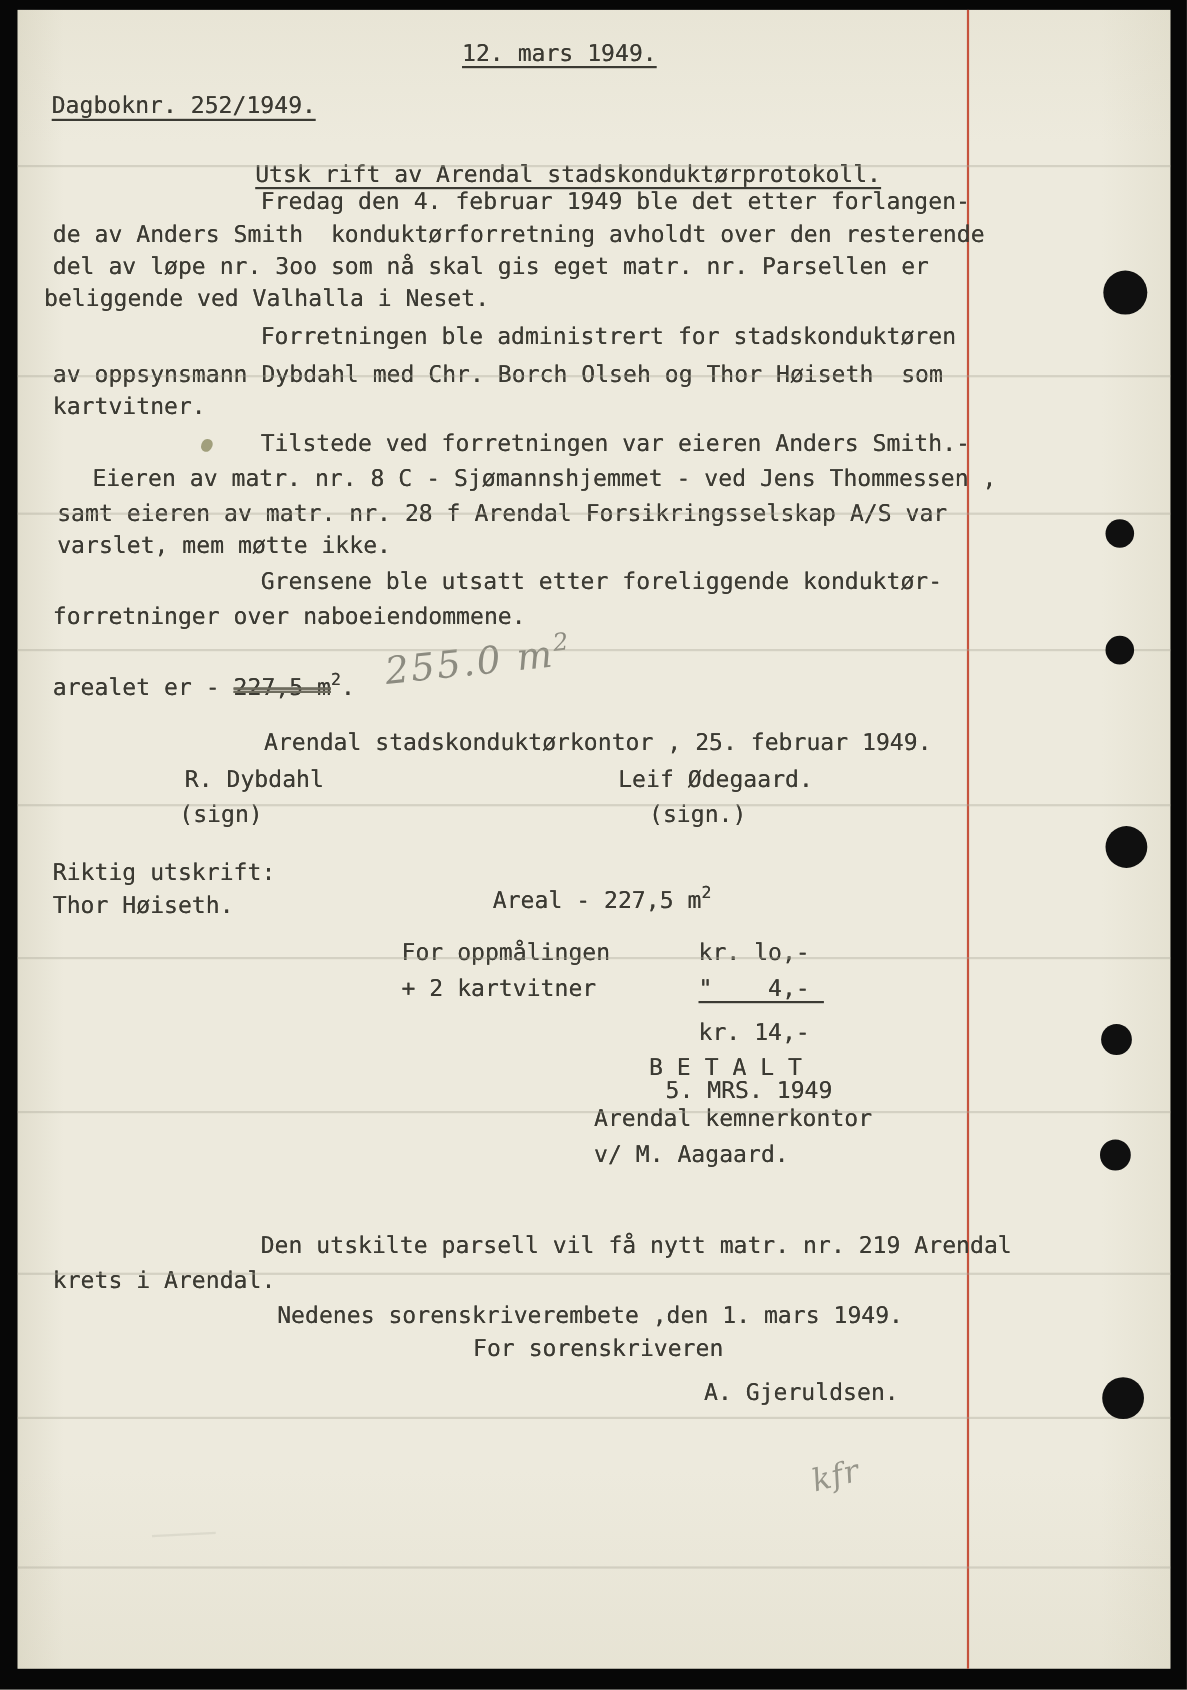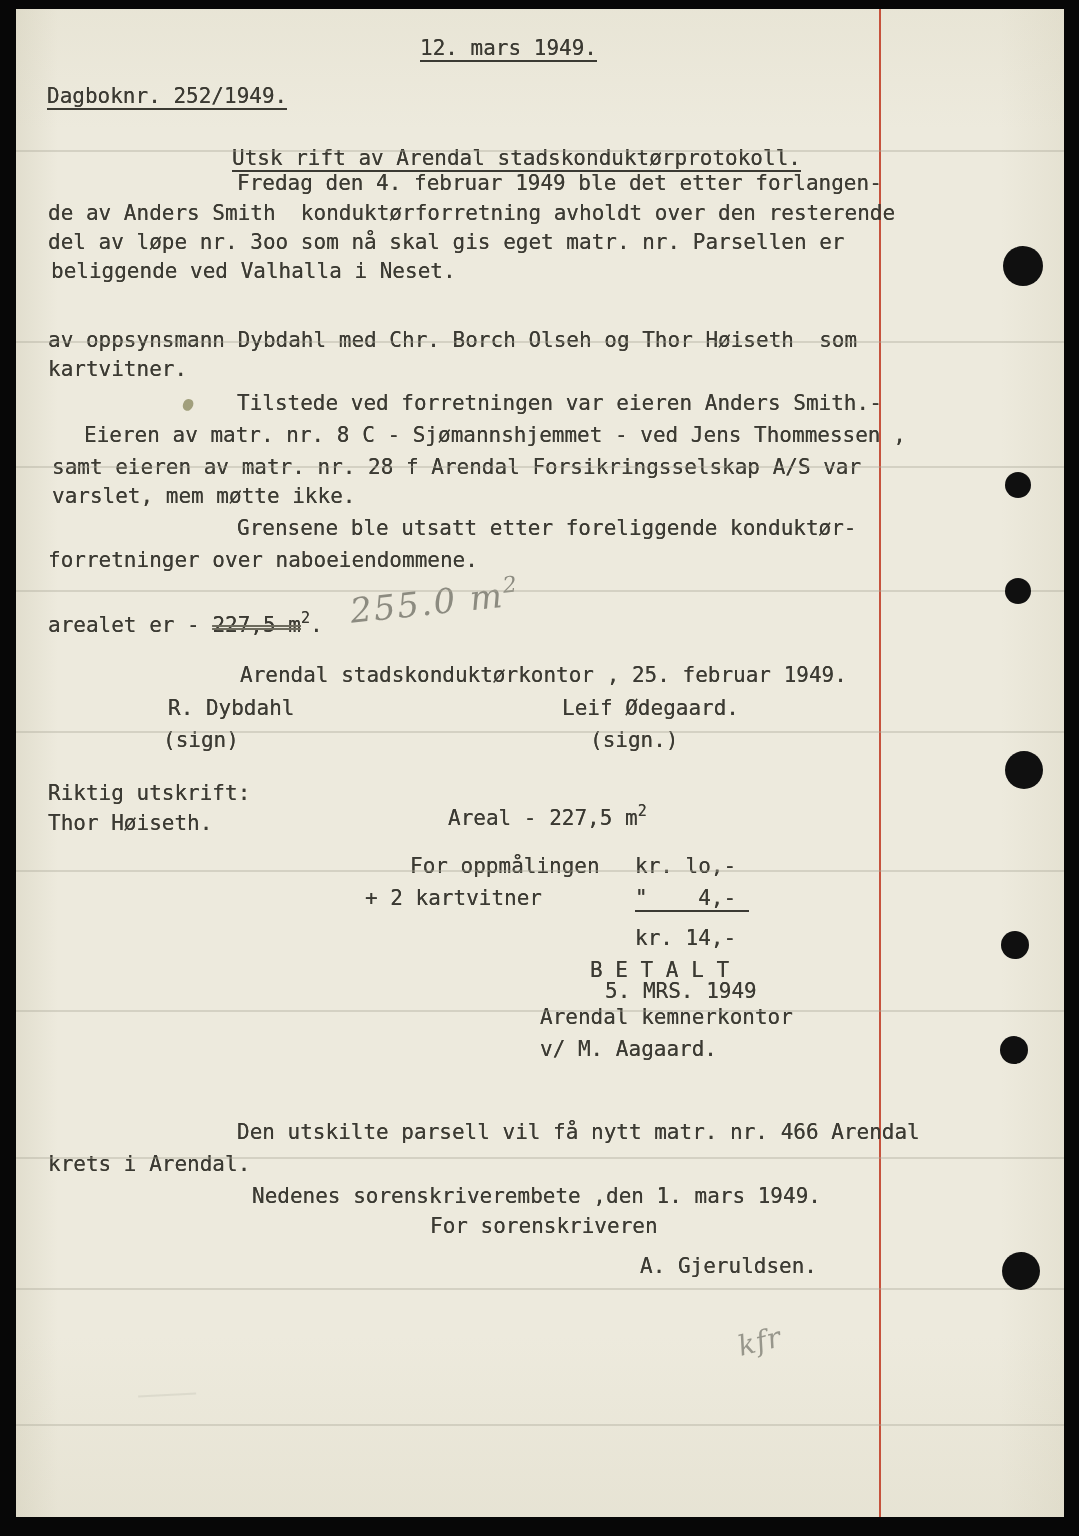--- a/index.html
+++ b/index.html
@@ -62,49 +62,50 @@
 <div class="overlay" id="overlay">
   <div class="redline" style="left:879px;"></div>
   <div class="smudge"></div>
   <div class="faint-mark"></div>
 <div class="line u" style="left: 420px; top: 36px;">12. mars 1949.</div>
     <div class="line u" style="left: 47px; top: 84px;">Dagboknr. 252/1949.</div>
     <div class="line u" style="left: 232px; top: 114px; margin-top: 32px;">Utsk rift av Arendal stadskonduktørprotokoll.</div>
     <div class="line" style="left: 237px; top: 171px;">Fredag den 4. februar 1949 ble det etter forlangen-</div>
     <div class="line" style="left: 48px; top: 201px;">de av Anders Smith  konduktørforretning avholdt over den resterende</div>
     <div class="line" style="left: 48px; top: 230px;">del av løpe nr. 3oo som nå skal gis eget matr. nr. Parsellen er</div>
-    <div class="line" style="left: 51px; top: 259px;">beliggende ved Valhalla i Neset.</div>
+    <div class="line" style="left: 40px; top: 259px;">beliggende ved Valhalla i Neset.</div>
+    <div class="line" style="left: 237px; top: 294px;">Forretningen ble administrert for stadskonduktøren</div>
     <div class="line" style="left: 48px; top: 328px;">av oppsynsmann Dybdahl med Chr. Borch Olseh og Thor Høiseth  som</div>
     <div class="line" style="left: 48px; top: 357px;">kartvitner.</div>
     <div class="line" style="left: 237px; top: 391px;">Tilstede ved forretningen var eieren Anders Smith.-</div>
     <div class="line" style="left: 48px; top: 423px; margin-left: 36px;">Eieren av matr. nr. 8 C - Sjømannshjemmet - ved Jens Thommessen ,</div>
     <div class="line" style="left: 52px; top: 455px;">samt eieren av matr. nr. 28 f Arendal Forsikringsselskap A/S var</div>
     <div class="line" style="left: 52px; top: 484px;">varslet, mem møtte ikke.</div>
     <div class="line" style="left: 237px; top: 516px;">Grensene ble utsatt etter foreliggende konduktør-</div>
     <div class="line" style="left: 48px; top: 548px;">forretninger over naboeiendommene.</div>
     <div class="line" style="left: 48px; top: 613px;"><span class="">arealet er - </span><span class="strike">227,5 m</span><span class="sup ">2</span><span class="">.</span></div>
     <div class="line hand" style="left: 350px; top: 590px;"><span class="">255.0 m</span><span class="sup ">2</span></div>
     <div class="line" style="left: 240px; top: 663px;">Arendal stadskonduktørkontor , 25. februar 1949.</div>
     <div class="line" style="left: 168px; top: 696px;">R. Dybdahl</div>
     <div class="line" style="left: 562px; top: 696px; text-align: center;">Leif Ødegaard.</div>
     <div class="line" style="left: 163px; top: 728px;">(sign)</div>
     <div class="line" style="left: 590px; top: 728px;">(sign.)</div>
     <div class="line" style="left: 48px; top: 781px;">Riktig utskrift:</div>
     <div class="line" style="left: 48px; top: 811px;">Thor Høiseth.</div>
     <div class="line" style="left: 448px; top: 806px;"><span class="">Areal - 227,5 m</span><span class="sup ">2</span></div>
-    <div class="line" style="left: 365px; top: 854px; margin-left: 45px;">For oppmålingen</div>
+    <div class="line" style="left: 365px; top: 854px;">For oppmålingen</div>
     <div class="line" style="left: 635px; top: 854px;">kr. lo,-</div>
     <div class="line" style="left: 365px; top: 886px;">+ 2 kartvitner</div>
     <div class="line u" style="left: 635px; top: 886px;">"    4,- </div>
     <div class="line" style="left: 635px; top: 926px;">kr. 14,-</div>
     <div class="line" style="left: 590px; top: 958px;">B E T A L T</div>
     <div class="line" style="left: 605px; top: 979px;">5. MRS. 1949</div>
     <div class="line" style="left: 540px; top: 1005px;">Arendal kemnerkontor</div>
     <div class="line" style="left: 540px; top: 1037px;">v/ M. Aagaard.</div>
-    <div class="line" style="left: 237px; top: 1120px;">Den utskilte parsell vil få nytt matr. nr. 466 Arendal</div>
+    <div class="line" style="left: 237px; top: 1120px;">Den utskilte parsell vil få nytt matr. nr. 219 Arendal</div>
     <div class="line" style="left: 48px; top: 1152px;">krets i Arendal.</div>
     <div class="line" style="left: 252px; top: 1184px;">Nedenes sorenskriverembete ,den 1. mars 1949.</div>
     <div class="line" style="left: 430px; top: 1214px;">For sorenskriveren</div>
     <div class="line" style="left: 640px; top: 1254px;">A. Gjeruldsen.</div>
     <div class="line initials" style="left: 738px; top: 1330px;">kfr</div>
     <div class="streak" style="top: 150px;"></div>
     <div class="streak" style="top: 341px;"></div>
     <div class="streak" style="top: 466px;"></div>
     <div class="streak" style="top: 590px;"></div>
     <div class="streak" style="top: 731px;"></div>

